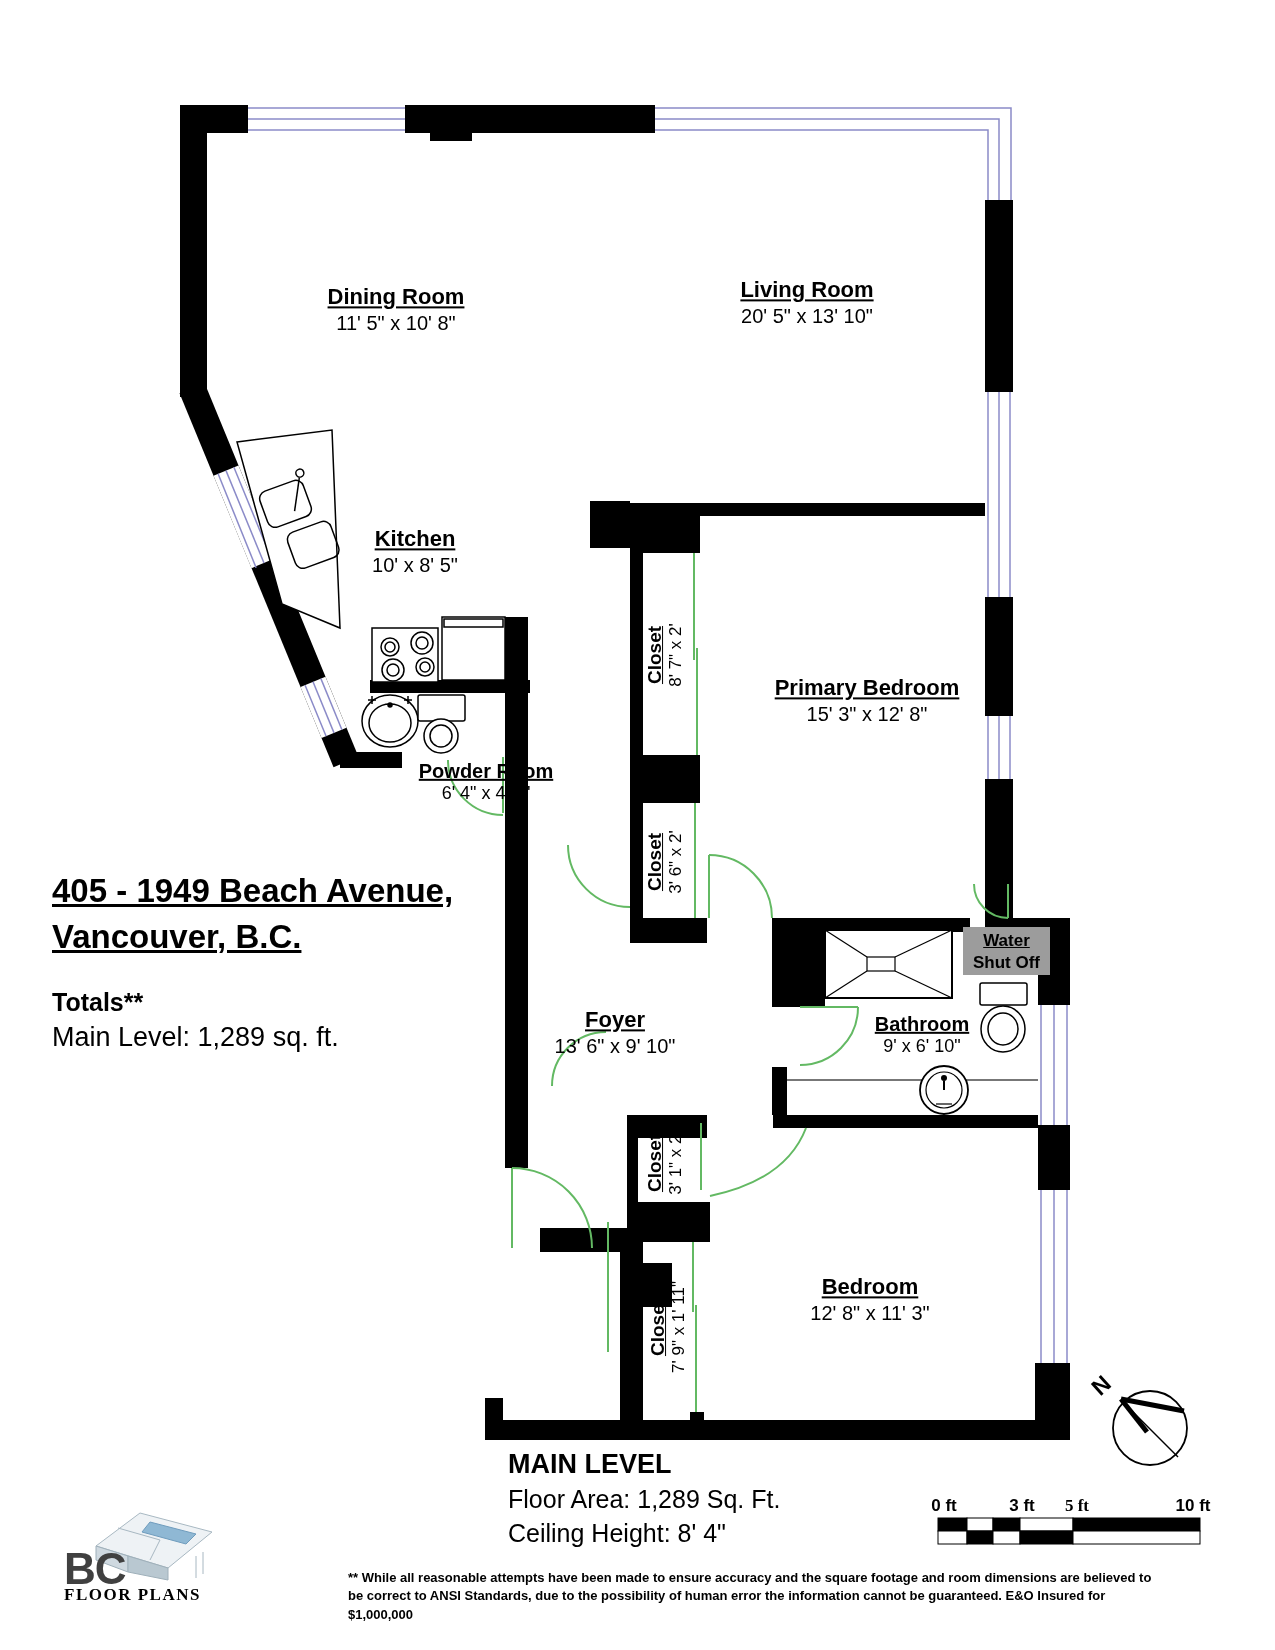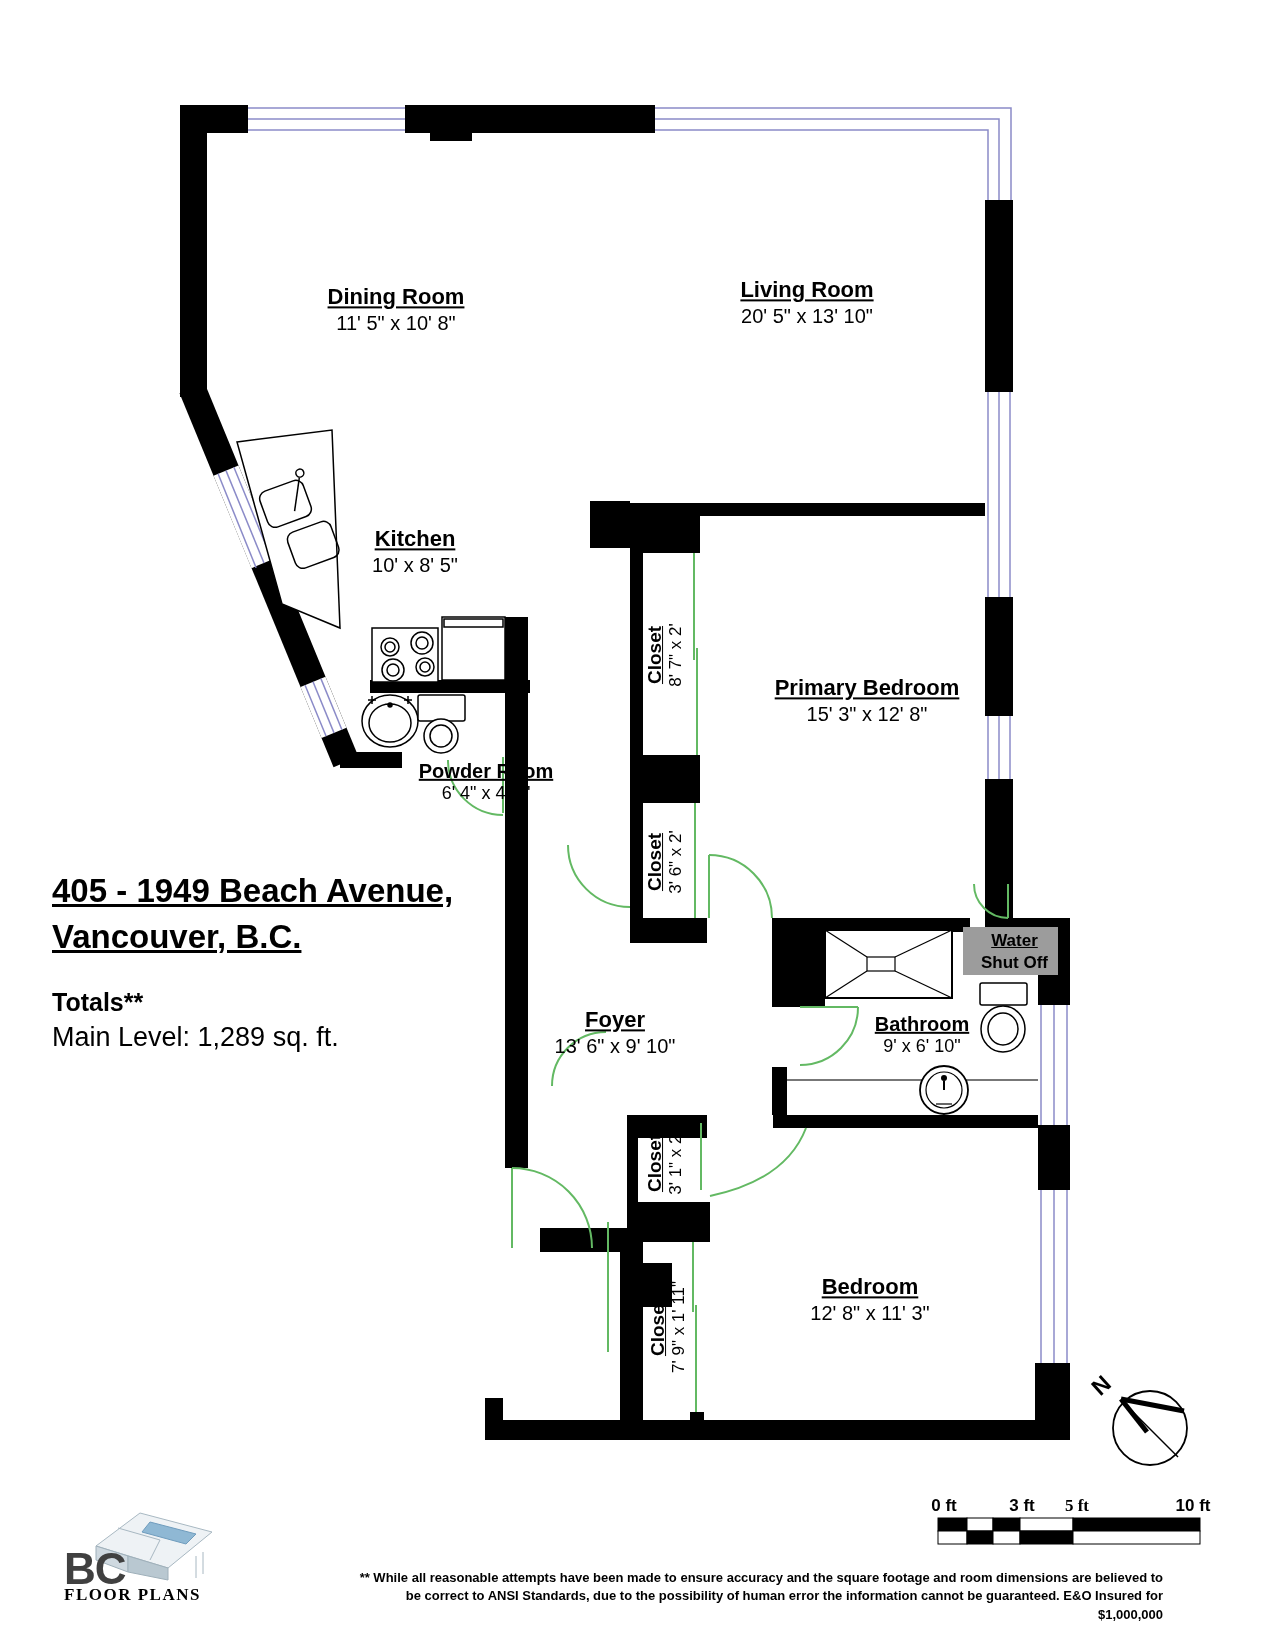--- a/index.html
+++ b/index.html
@@ -22,21 +22,21 @@
   .totals-v{position:absolute;left:52px;top:1022px;font-size:27px;z-index:5;}
   .mainlevel{position:absolute;left:508px;top:1448px;z-index:5;line-height:1.2;}
   .mainlevel .t{font-size:27px;font-weight:700;}
   .mainlevel .r{font-size:25px;margin-top:4px;}
   .scale-lbl{position:absolute;transform:translate(-50%,0);font-size:17px;font-weight:700;z-index:5;white-space:nowrap;}
   .north-n{position:absolute;font-size:23px;font-weight:700;transform:rotate(-42deg);z-index:5;}
   .logo-bc{position:absolute;left:64px;top:1544px;font-size:44px;font-weight:700;color:#404040;
            letter-spacing:-1px;z-index:5;}
   .logo-fp{position:absolute;left:64px;top:1585px;font-family:"Liberation Serif",serif;
            font-weight:700;font-size:17px;letter-spacing:1.5px;z-index:5;}
-  .disc{position:absolute;left:348px;top:1569px;width:815px;text-align:right;
+  .disc{position:absolute;left:348px;top:1569px;width:815px;text-align:left;
         font-size:13px;font-weight:700;line-height:1.42;z-index:5;}
 </style>
 </head>
 <body>
 
 <div id="canvas">
 
 <svg id="plan-svg" width="1275" height="1650" viewBox="0 0 1275 1650">
 
   <g fill="#000">
@@ -293,32 +293,37 @@
   </div>
   <div class="lbl rot" style="left:665px;top:1163px;">
     <div class="nm">Closet</div>
       <div class="dm">3' 1" x 2'</div>
   </div>
   <div class="lbl rot" style="left:668px;top:1327px;">
     <div class="nm">Closet</div>
       <div class="dm">7' 9" x 1' 11"</div>
   </div>
 
-  <div class="shutoff" style="left:963px;top:927px;width:87px;height:45px;padding-left:8px;">
+  <div class="shutoff" style="left:963px;top:927px;width:87px;height:45px;">
     <div class="u">Water</div>
     <div>Shut Off</div>
   </div>
 
   <div class="addr">
     <div>405 - 1949 Beach Avenue,</div>
     <div>Vancouver, B.C.</div>
   </div>
   <div class="totals-h">Totals**</div>
   <div class="totals-v">Main Level: 1,289 sq. ft.</div>
 
+  <div class="mainlevel">
+    <div class="t">MAIN LEVEL</div>
+    <div class="r">Floor Area: 1,289 Sq. Ft.</div>
+    <div class="r">Ceiling Height: 8' 4"</div>
+  </div>
 
   <div class="scale-lbl" style="left:944px;top:1496px;">0 ft</div>
   <div class="scale-lbl" style="left:1022px;top:1496px;">3 ft</div>
   <div class="scale-lbl" style="left:1077px;top:1496px;font-family:Liberation Serif, serif;">5 ft</div>
   <div class="scale-lbl" style="left:1193px;top:1496px;">10 ft</div>
 
   <div class="north-n" style="left:1093px;top:1372px;">N</div>
 
   <div class="logo-bc">BC</div>
   <div class="logo-fp">FLOOR PLANS</div>

